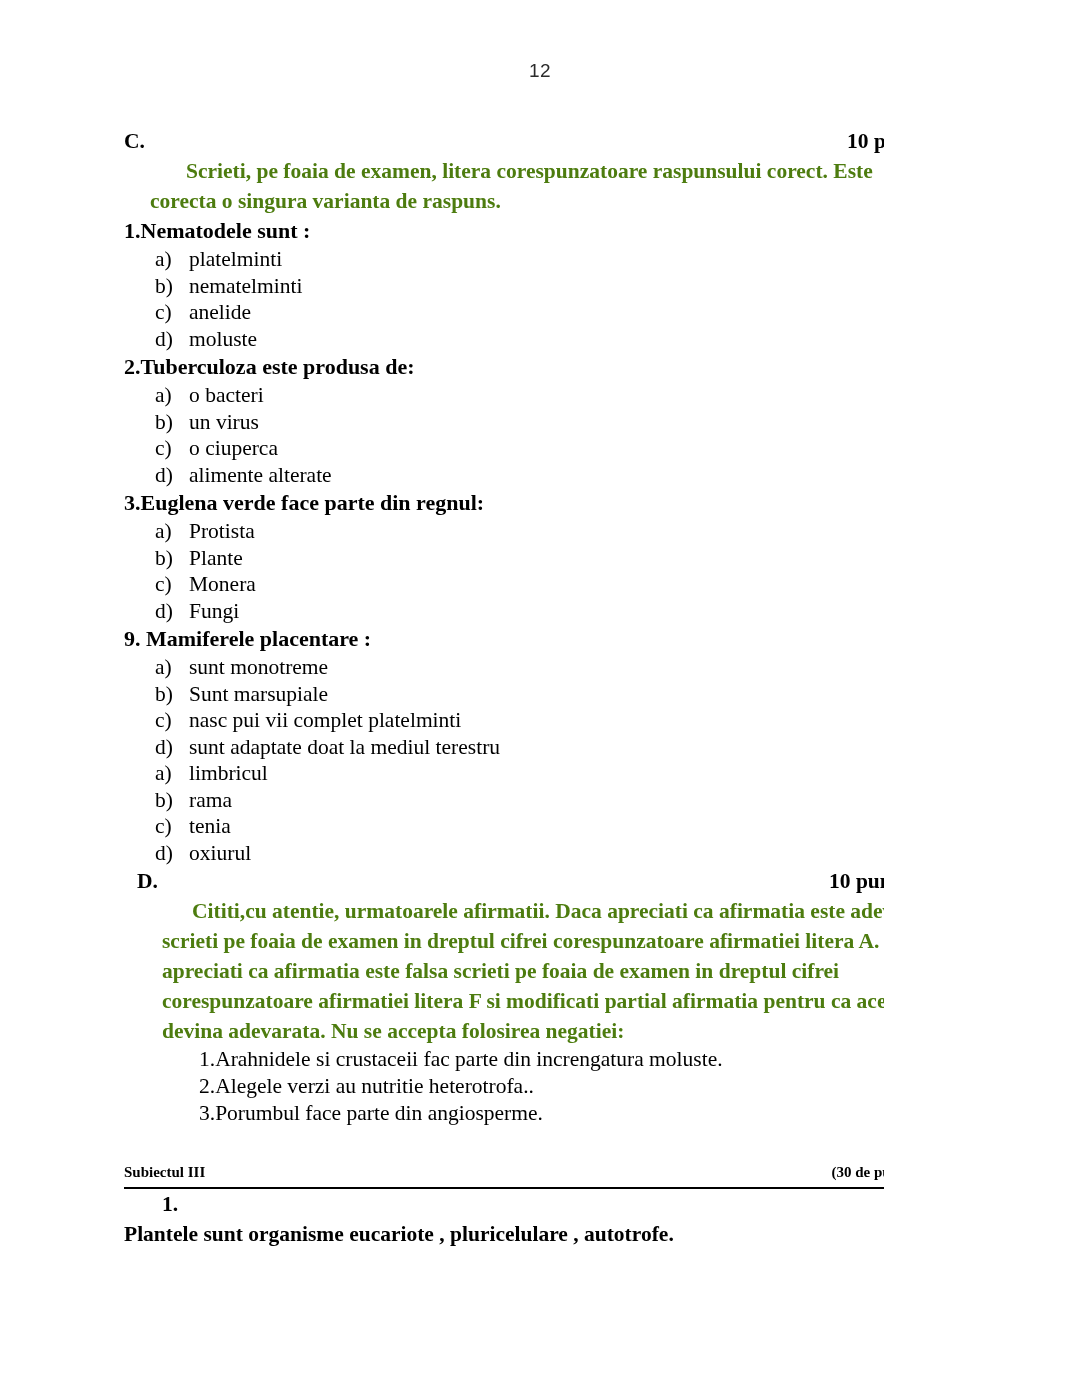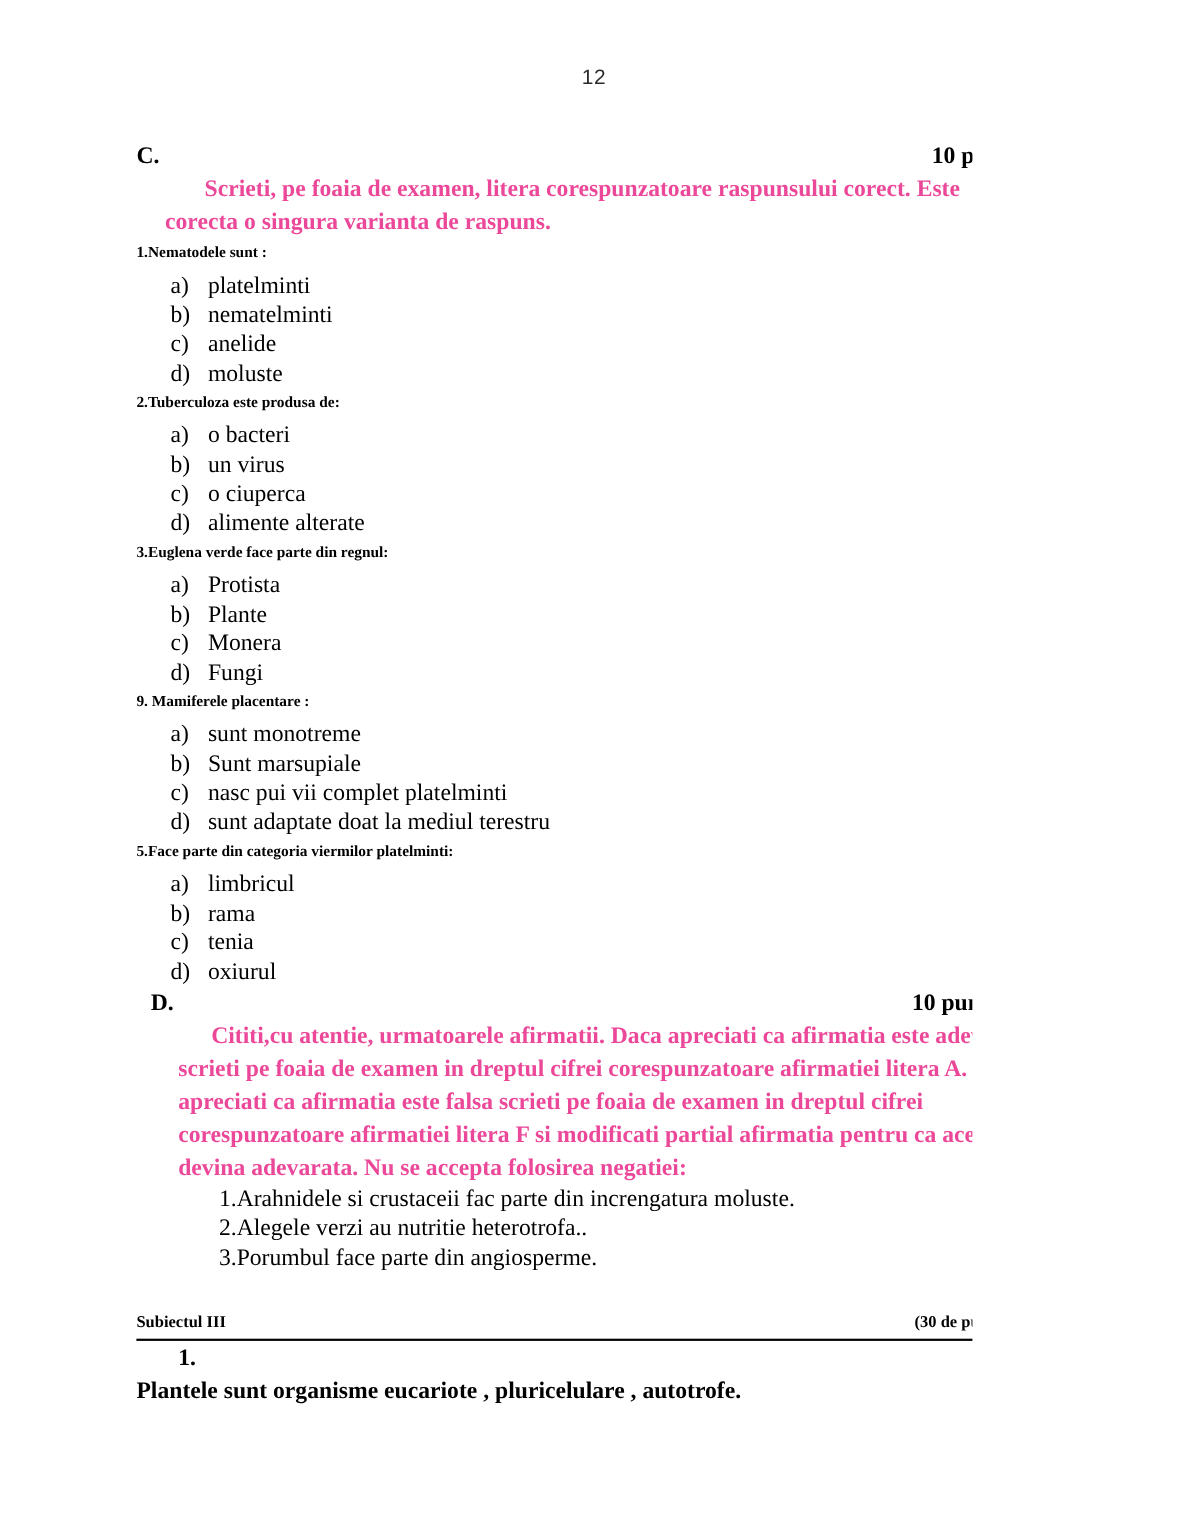--- a/index.html
+++ b/index.html
@@ -77,31 +77,31 @@
   .section-head.sec-d .points { right: 18px; }
 
   
   .instruction {
     font-size: 21.5px;
     line-height: 30px;
     font-weight: bold;
     margin: 0;
     padding-left: 26px;
     text-indent: 36px;
-    color: #ec4899;
+    color: #4d7c0f;
   }
   .instruction.d-instruction {
     padding-left: 38px;
     text-indent: 30px;
     width: 790px;
   }
 
   
   .question-stem {
-    font-size: 14px;
+    font-size: 22px;
     line-height: 30px;
     font-weight: bold;
     margin: 0;
     padding-left: 0px;
   }
 
   
   .options {
     list-style: none;
     margin: 0;
@@ -257,21 +257,20 @@
       <li class="option">
         <span class="opt-label">c)</span>
         <span class="opt-text">nasc pui vii complet platelminti</span>
       </li>
       <li class="option">
         <span class="opt-label">d)</span>
         <span class="opt-text">sunt adaptate doat la mediul terestru</span>
       </li>
     </ul>
 
-    <p class="question-stem">5.Face parte din categoria viermilor platelminti:</p>
     <ul class="options">
       <li class="option">
         <span class="opt-label">a)</span>
         <span class="opt-text">limbricul</span>
       </li>
       <li class="option">
         <span class="opt-label">b)</span>
         <span class="opt-text">rama</span>
       </li>
       <li class="option">

